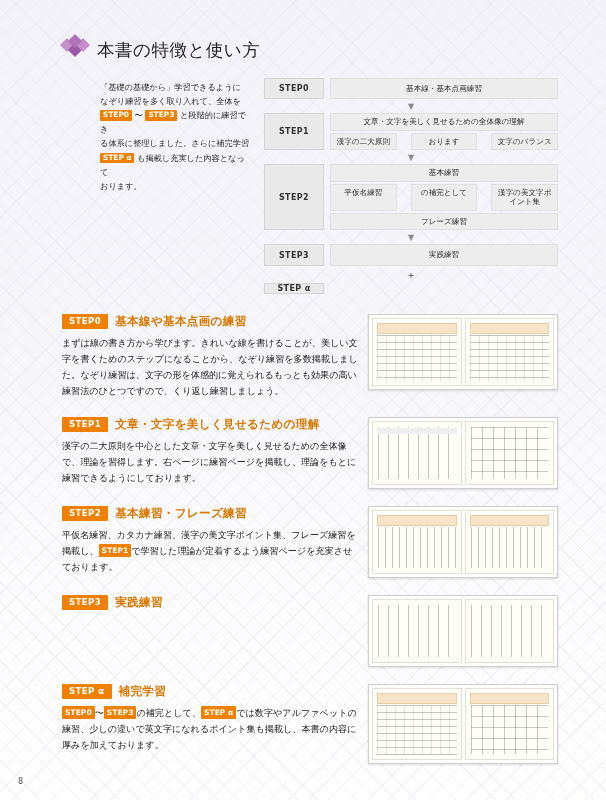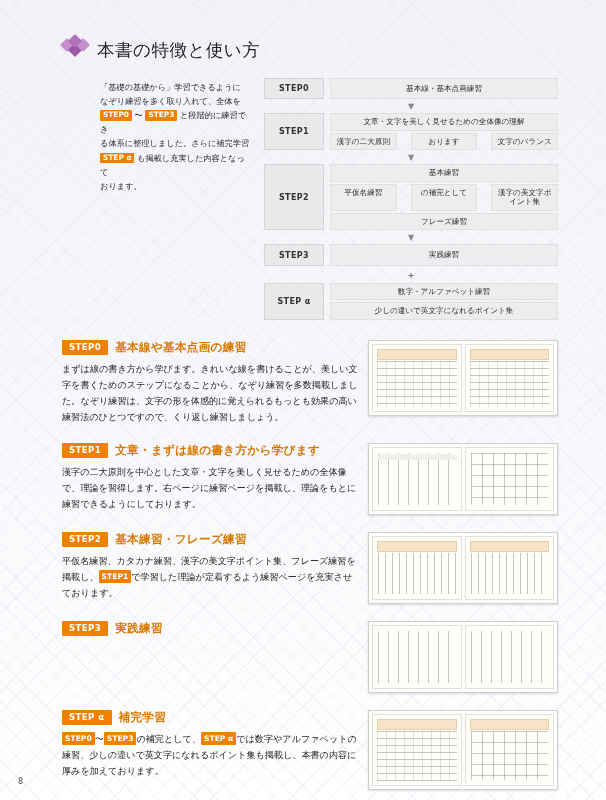--- a/index.html
+++ b/index.html
@@ -334,24 +334,20 @@
         <div class="flow-row">
           <div class="step-chip">STEP3</div>
           <div class="flow-body">
             <div class="band tall">実践練習</div>
           </div>
         </div>
         <div class="plus">＋</div>
 
         <div class="flow-row">
           <div class="step-chip">STEP α</div>
-          <div class="flow-body">
-            <div class="band">数字・アルファベット練習</div>
-            <div class="band">少しの違いで英文字になれるポイント集</div>
-          </div>
         </div>
 
       </div>
     </div>
 
     <div class="section">
       <div class="sec-left">
         <div class="sec-head">
           <div class="sec-badge">STEP0</div>
           <div class="sec-title">基本線や基本点画の練習</div>
@@ -369,21 +365,21 @@
               <div class="grid-lines" style="top:16px"></div>
             </div>
         </div>
       </div>
     </div>
 
     <div class="section">
       <div class="sec-left">
         <div class="sec-head">
           <div class="sec-badge">STEP1</div>
-          <div class="sec-title">文章・まずは線の書き方から学びます</div>
+          <div class="sec-title">文章・文字を美しく見せるための理解</div>
         </div>
         <div class="sec-body">漢字の二大原則を中心とした文章・文字を美しく見せるための全体像で、理論を習得します。右ページに練習ページを掲載し、理論をもとに練習できるようにしております。</div>
       </div>
       <div class="thumb" style="height:70px">
         <div class="spread">
           <div class="pg">
               <div class="grid-vert"></div>
               <div class="tint-band" style="top:6px"></div>
             </div>
           <div class="pg">

